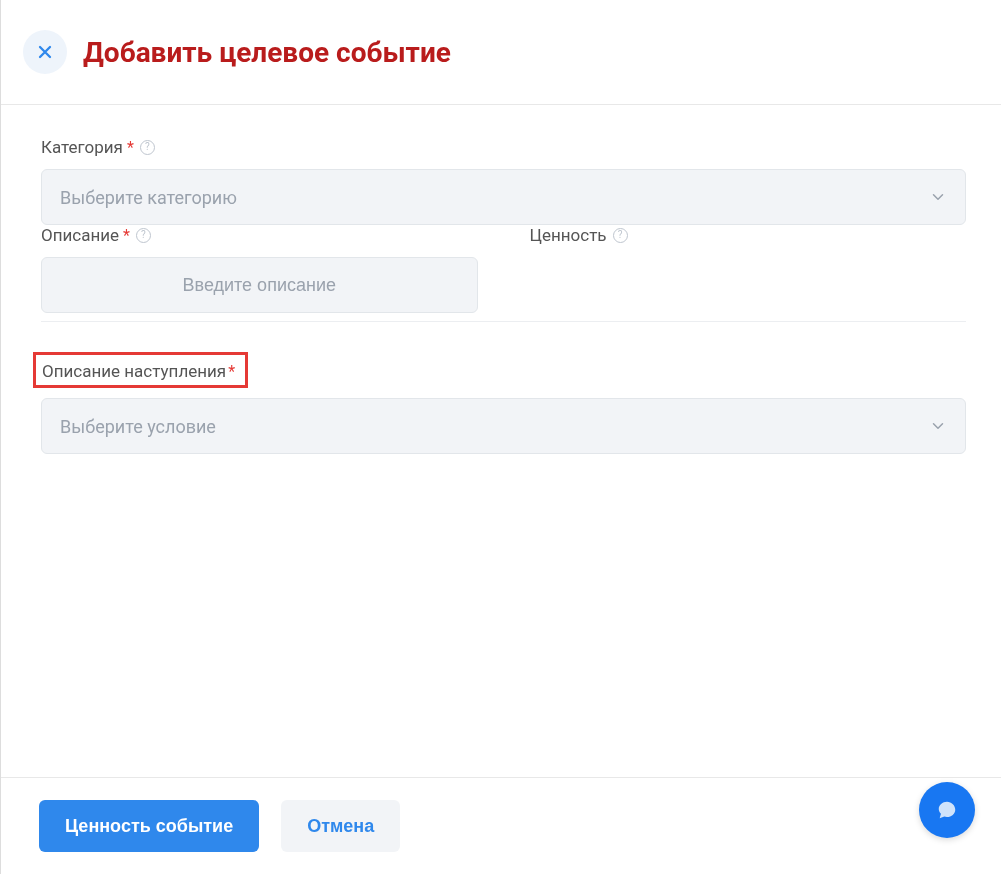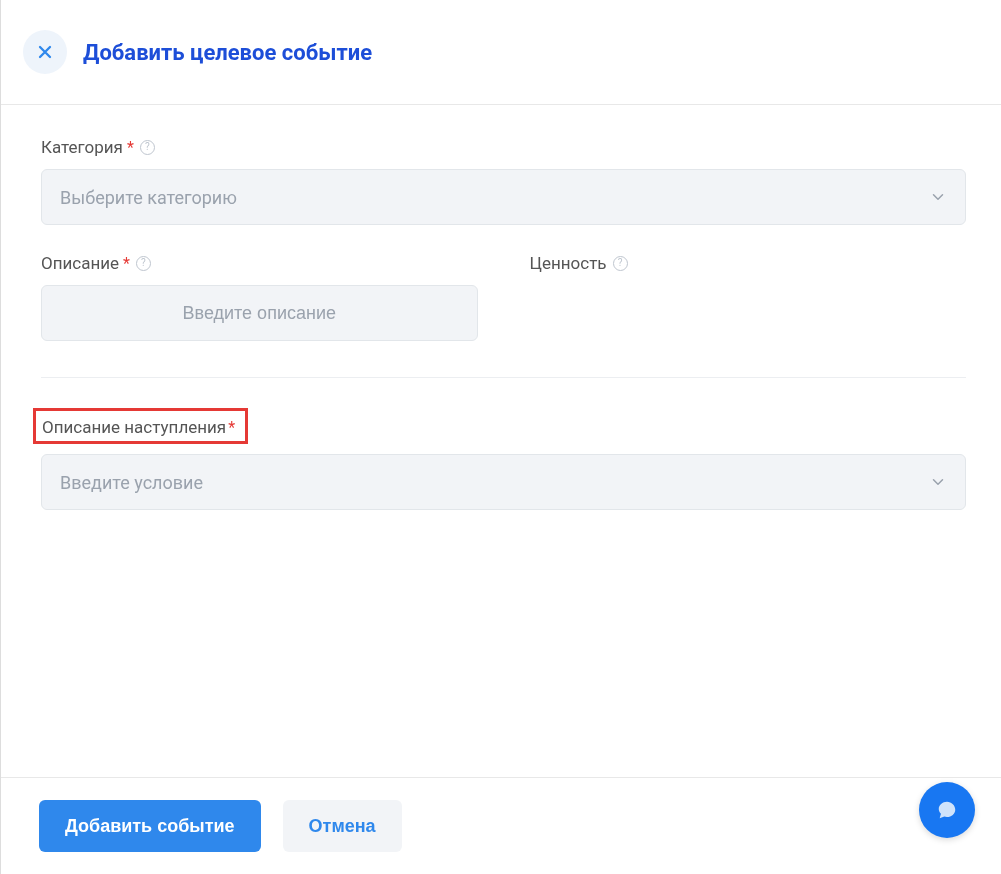--- a/index.html
+++ b/index.html
@@ -25,29 +25,28 @@
       border-radius: 50%;
       background: #eef4fb;
       display: flex;
       align-items: center;
       justify-content: center;
       cursor: pointer;
       border: none;
     }
     .close-btn svg { width: 16px; height: 16px; }
     .title {
-      font-size: 22px;
+      font-size: 28px;
       font-weight: 700;
-      color: #1d4ed8;
+      color: #b91c1c;
     }
     .form-body {
       padding: 32px 35px 0 40px;
     }
     .field {
-      margin-bottom: 28px;
     }
     .label-row {
       display: flex;
       align-items: center;
       gap: 6px;
       margin-bottom: 12px;
     }
     .label {
       font-size: 17px;
       color: #555;
@@ -207,31 +206,31 @@
   </div>
 
   <hr class="divider">
 
   <div class="field">
     <div class="highlight-box">
       <span class="label">Описание наступления</span>
       <span class="req">*</span>
     </div>
     <div class="control select">
-      <span>Введите условие</span>
+      <span>Выберите условие</span>
       <svg class="chevron" viewBox="0 0 24 24">
           <path d="M6 9l6 6 6-6" stroke="#9aa2ad" stroke-width="2" fill="none" stroke-linecap="round" stroke-linejoin="round"></path>
         </svg>
     </div>
   </div>
 
 </div>
 
 <div class="footer">
-  <button class="btn btn-primary">Добавить событие</button>
+  <button class="btn btn-primary">Ценность событие</button>
   <button class="btn btn-secondary">Отмена</button>
 </div>
 
 <div class="fab">
   <svg viewBox="0 0 24 24">
       <path d="M12 3C7 3 3 6.6 3 11c0 2 .9 3.8 2.4 5.2L4 21l5.1-1.8c.9.2 1.9.4 2.9.4 5 0 9-3.6 9-8S17 3 12 3z"></path>
     </svg>
 </div>
 
 </body></html>

